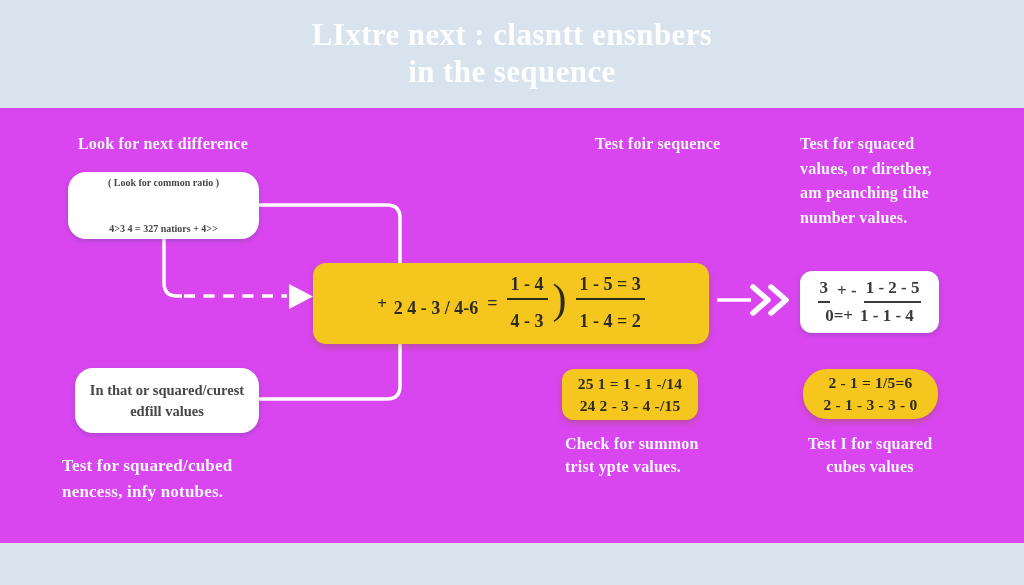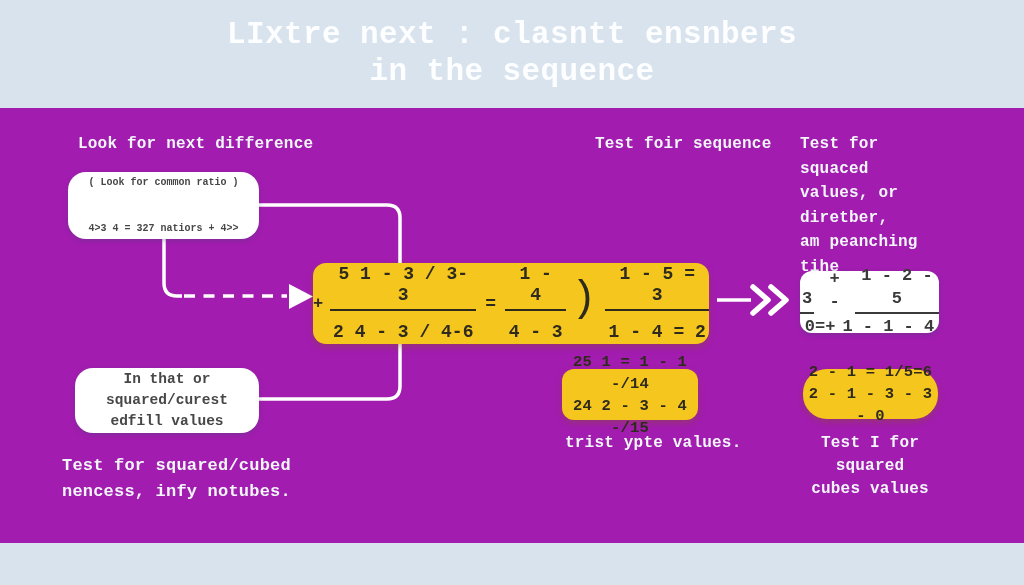--- a/index.html
+++ b/index.html
@@ -1,19 +1,19 @@
 <!DOCTYPE html>
 <html><head>
 <meta charset="utf-8">
 <style>
   html,body { margin:0; padding:0; background:#666; }
   .stage {
     position:relative; width:1024px; height:585px; overflow:hidden;
-    background:#a21caf;
-    font-family:Liberation Mono, monospace;
+    background:#d946ef;
+    font-family:Liberation Serif, serif;
   }
   .header-strip { position:absolute; top:0; left:0; width:1024px; height:108px; background:#d9e3ee; z-index:0; }
   .footer-strip { position:absolute; top:543px; left:0; width:1024px; height:42px; background:#d9e3ee; z-index:0; }
   .title {
     position:absolute; top:16px; left:0; width:1024px; text-align:center;
     color:rgba(255,255,255,0.95); font-size:31px; font-weight:700;
     line-height:37px; letter-spacing:0.4px; z-index:1;
   }
   .connectors { position:absolute; top:0; left:0; z-index:1; }
   .label {
@@ -98,21 +98,20 @@
 
   <div class="white-box squared-box">
     <span class="line">In that or squared/curest</span>
     <span class="line">edfill values</span>
   </div>
 
   <div class="yellow-box main-formula">
     <div class="math-row">
       <span class="op-plus">+</span>
       <span class="frac">
-        <span class="num">5 1 - 3 / 3-3</span>
         <span class="den">2 4 - 3 / 4-6</span>
       </span>
       <span>=</span>
       <span class="frac">
         <span class="num">1 - 4</span>
         <span class="den">4 - 3</span>
       </span>
       <span class="paren">)</span>
       <span class="frac">
         <span class="num">1 - 5 = 3</span>
@@ -142,20 +141,21 @@
     <span class="line">2 - 1 = 1/5=6</span>
     <span class="line">2 - 1 - 3 - 3 - 0</span>
   </div>
 
   <div class="label lbl-bottom-left">
     <span class="line">Test for squared/cubed</span>
     <span class="line">nencess, infy notubes.</span>
   </div>
 
   <div class="label lbl-bottom-middle">
+    <span class="line">Check for summon</span>
     <span class="line">trist ypte values.</span>
   </div>
 
   <div class="label lbl-bottom-right">
     <span class="line">Test I for squared</span>
     <span class="line">cubes values</span>
   </div>
 
 </div>
 

